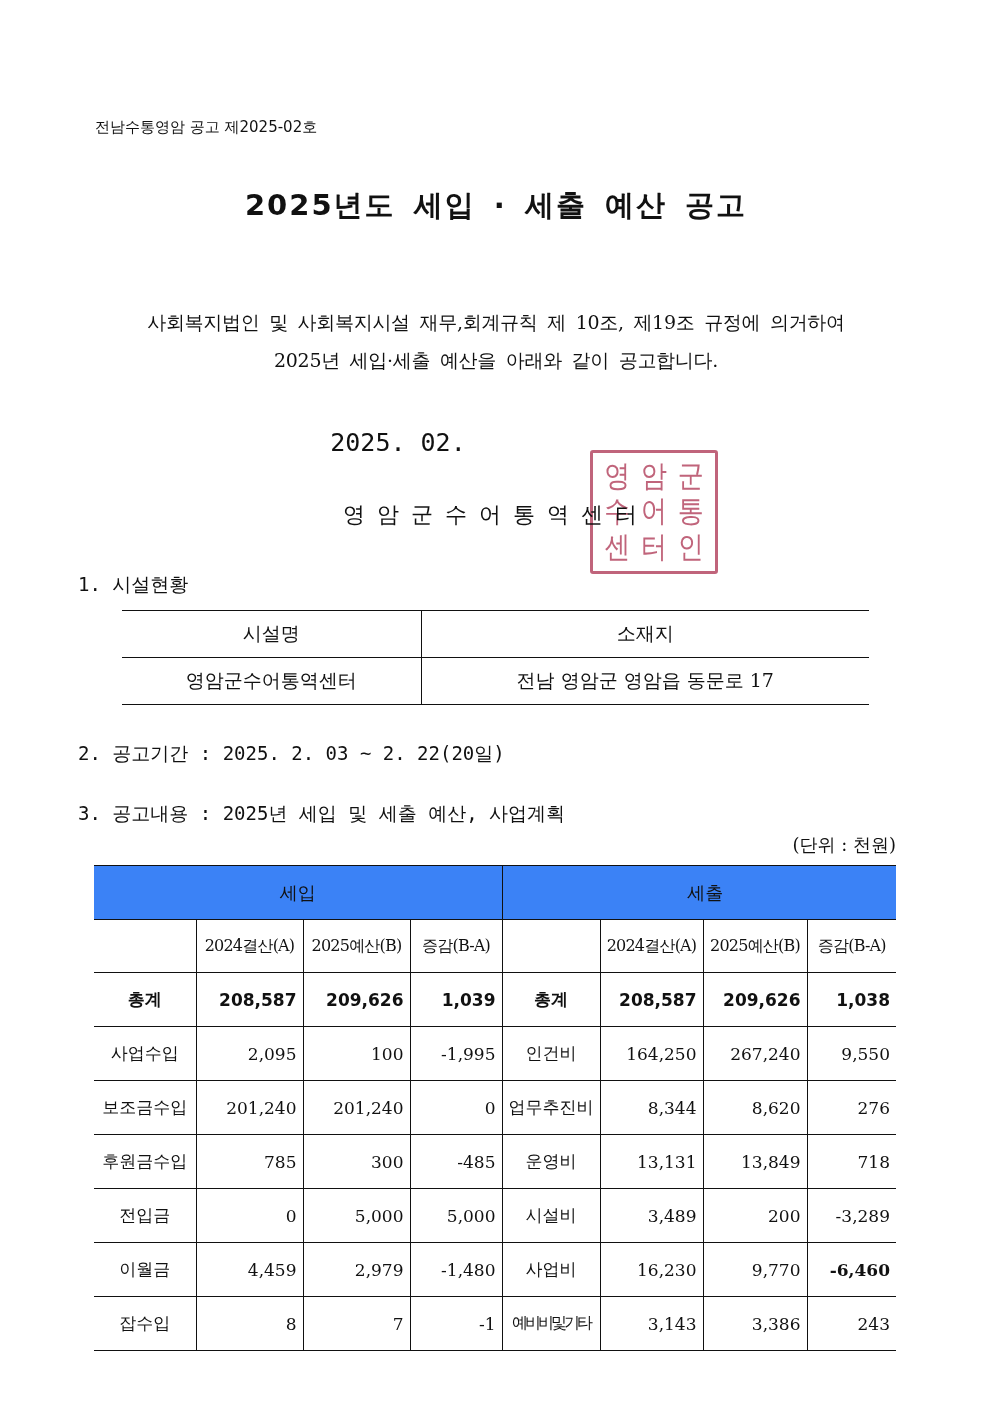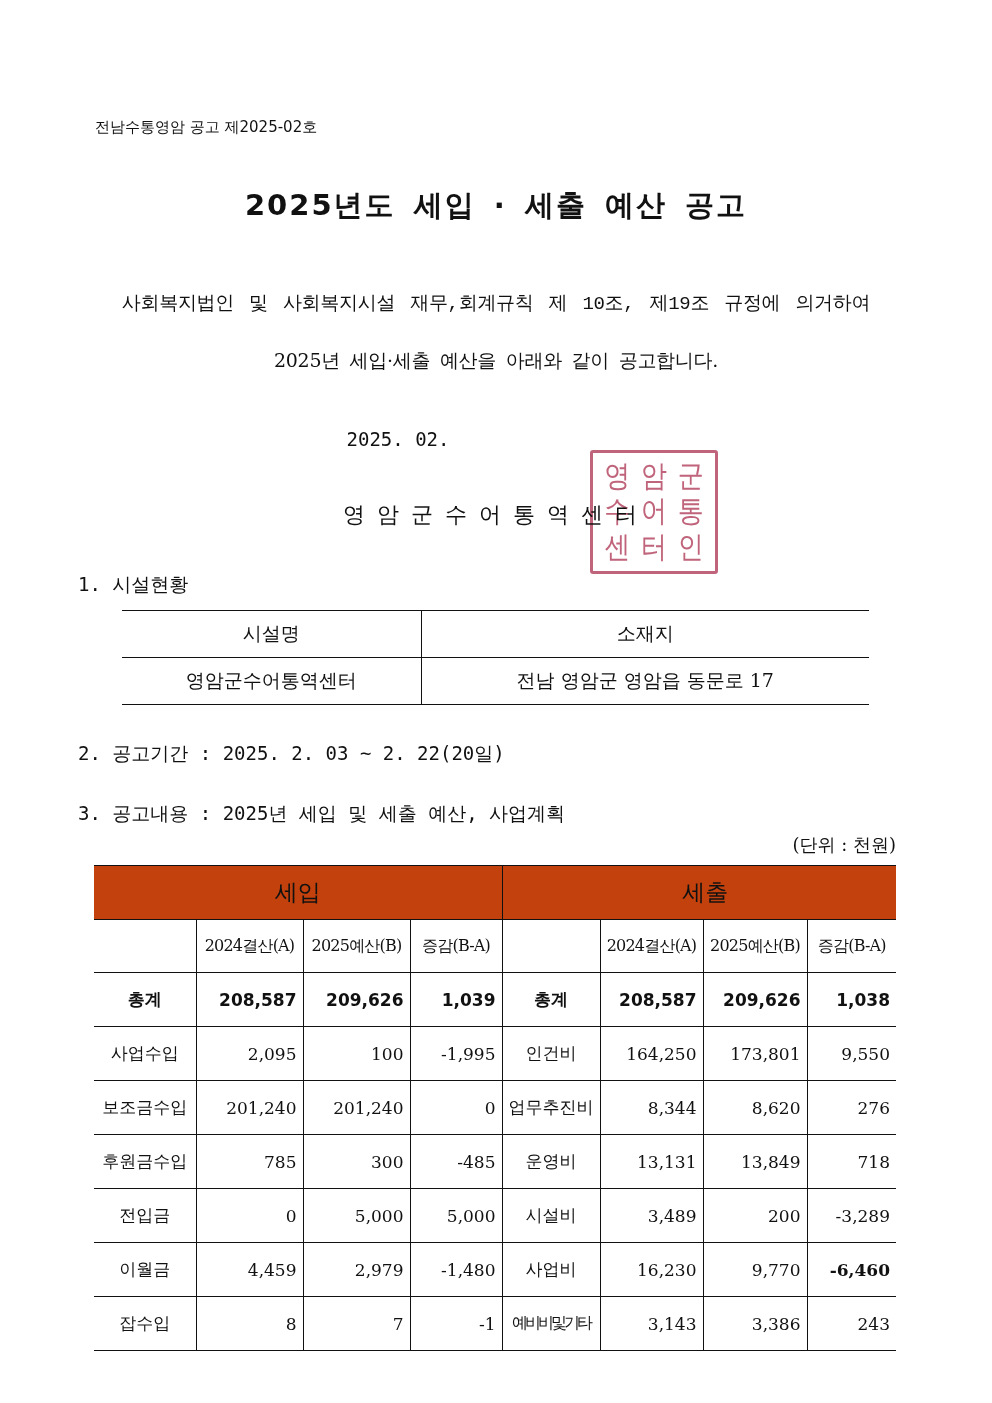--- a/index.html
+++ b/index.html
@@ -8,23 +8,23 @@
     font-family: "DejaVu Serif", "Liberation Serif", serif;
     color: #111;
   }
   .abs { position: absolute; }
   .notice-no { left: 95px; top: 118px; font-size: 15px; font-family: "DejaVu Sans", sans-serif; }
   .title {
     left: 0; width: 992px; top: 186px; text-align: center;
     font-family: "DejaVu Sans", sans-serif; font-weight: bold; font-size: 29px; letter-spacing: 2px; word-spacing: 6px;
   }
   .intro { left: 0; width: 992px; text-align: center; font-size: 19px; letter-spacing: -0.3px; }
-  .intro1 { top: 290px; word-spacing: 4px; font-family: Liberation Mono, monospace; }
+  .intro1 { top: 310px; word-spacing: 4px; }
   .intro2 { top: 348px; word-spacing: 4px; }
-  .date { left: 0; width: 796px; top: 428px; text-align: center; font-size: 19px; font-family: "DejaVu Sans Mono", monospace; }
+  .date { left: 0; width: 796px; top: 428px; text-align: center; font-size: 25px; font-family: "DejaVu Sans Mono", monospace; }
   .org { left: 0; width: 992px; top: 500px; text-align: center; font-size: 22px; letter-spacing: 12px; font-family: "DejaVu Sans", sans-serif; }
   .seal {
     left: 590px; top: 450px; width: 128px; height: 124px;
     border: 3px solid #b64a64; border-radius: 3px; box-sizing: border-box;
     display: grid; grid-template-columns: repeat(3, 1fr); grid-template-rows: repeat(3, 1fr);
     padding: 6px; opacity: 0.85;
   }
   .seal span {
     display: flex; align-items: center; justify-content: center;
     color: #b64a64; font-family: "DejaVu Sans", sans-serif; font-size: 26px; font-weight: normal;
@@ -40,21 +40,21 @@
   .fac-table { position: absolute; left: 122px; top: 610px; width: 747px; font-size: 19px; }
   .fac-table td, .fac-table th {
     height: 44px; text-align: center; font-weight: normal; border-bottom: 1.5px solid #111;
   }
   .fac-table tr:first-child th { border-top: 1.5px solid #111; }
   .fac-table .divider { border-right: 1.5px solid #111; }
 
   .budget { position: absolute; left: 94px; top: 865px; width: 802px; font-size: 17px; }
   .budget th, .budget td { border: 1.5px solid #111; padding: 0 6px; box-sizing: border-box; }
   .budget tr.grp th {
-    background: #c2410c; height: 54px; font-weight: normal; font-size: 23px; border-left: none; border-right: 1.5px solid #111;
+    background: #3b82f6; height: 54px; font-weight: normal; font-size: 18px; border-left: none; border-right: 1.5px solid #111;
   }
   .budget tr.grp th:first-child { border-left: none; }
   .budget tr.grp th:last-child { border-right: none; padding-left: 18px; }
   .budget tr.cols th { height: 53px; font-weight: normal; font-size: 16px; letter-spacing: -0.8px; margin-top: 16px; }
   .budget td { height: 54px; }
   .budget td.lbl { text-align: center; font-size: 17px; }
   .budget td.num { text-align: right; font-family: "DejaVu Serif", serif; font-size: 17px; padding-right: 6px; }
   .budget tr.total td { font-weight: bold; font-family: "DejaVu Sans", sans-serif; margin-top: 24px; }
   .budget tr > *:first-child { border-left: none; }
   .budget tr > *:last-child { border-right: none; }
@@ -139,21 +139,21 @@
     <td class="num">209,626</td>
     <td class="num">1,038</td>
   </tr>
   <tr>
     <td class="lbl">사업수입</td>
     <td class="num">2,095</td>
     <td class="num">100</td>
     <td class="num">-1,995</td>
     <td class="lbl">인건비</td>
     <td class="num">164,250</td>
-    <td class="num">173,801</td>
+    <td class="num">267,240</td>
     <td class="num">9,550</td>
   </tr>
   <tr>
     <td class="lbl">보조금수입</td>
     <td class="num">201,240</td>
     <td class="num">201,240</td>
     <td class="num">0</td>
     <td class="lbl">업무추진비</td>
     <td class="num">8,344</td>
     <td class="num">8,620</td>

